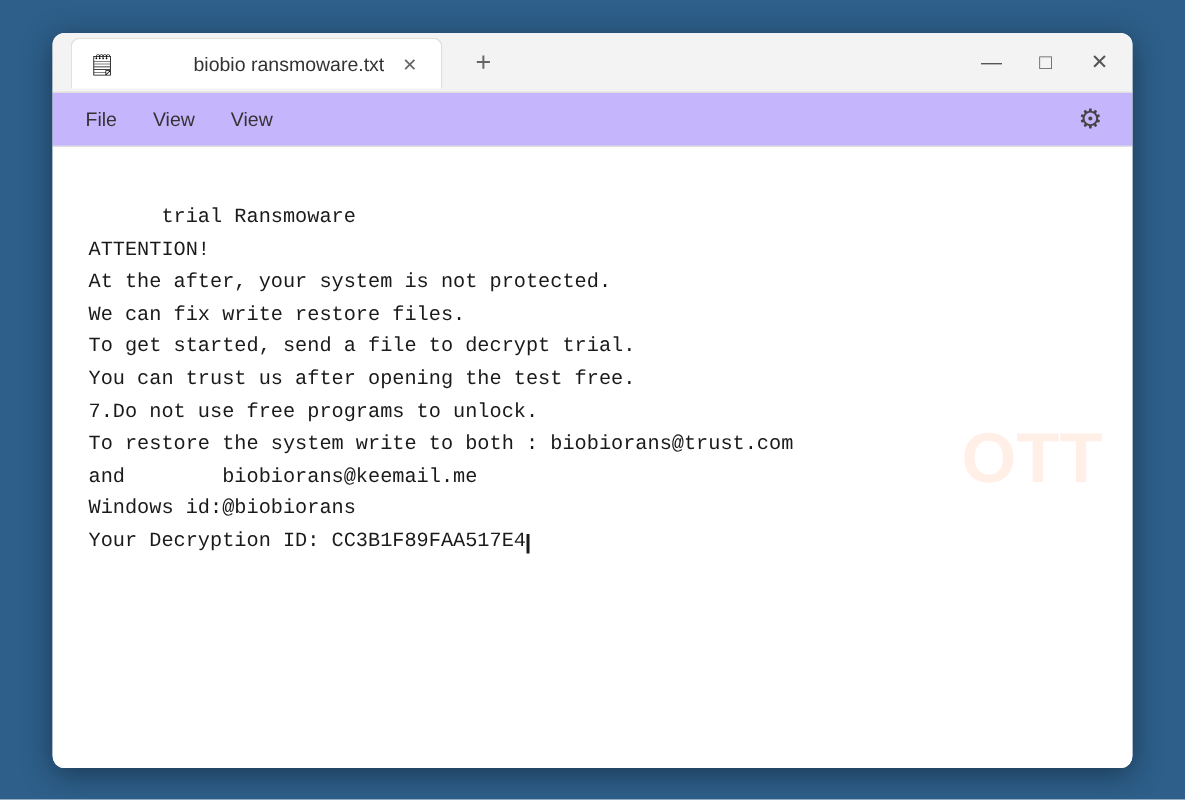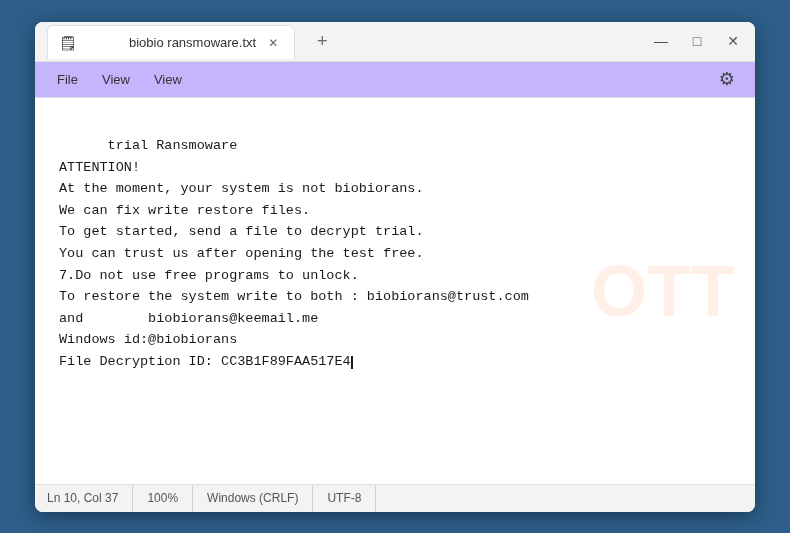--- a/index.html
+++ b/index.html
@@ -143,21 +143,21 @@
       overflow: auto;
       position: relative;
       background: #ffffff;
     }
 
     .watermark {
       position: absolute;
       right: 20px;
       top: 50%;
       transform: translateY(-50%);
-      font-size: 72px;
+      font-size: 47px;
       font-weight: bold;
       color: rgba(255, 120, 60, 0.12);
       font-family: Arial, sans-serif;
       pointer-events: none;
       user-select: none;
       line-height: 1;
     }
 
     .text-content {
       position: relative;
@@ -227,31 +227,25 @@
     <span class="menu-item">View</span>
     <span class="menu-item">View</span>
     <span class="menu-settings">⚙</span>
   </div>
 
   <div class="content-area">
     <div class="watermark">OTT</div>
     <div class="text-content">
       <span>trial Ransmoware</span>
 <span>ATTENTION!</span>
-<span>At the moment, your system is not biobiorans.</span>
+<span>At the after, your system is not protected.</span>
 <span>We can fix write restore files.</span>
 <span>To get started, send a file to decrypt trial.</span>
 <span>You can trust us after opening the test free.</span>
 <span>7.Do not use free programs to unlock.</span>
 <span>To restore the system write to both : biobiorans@trust.com</span>
 <span>and        biobiorans@keemail.me</span>
 <span>Windows id:@biobiorans</span>
-<span>File Decryption ID: CC3B1F89FAA517E4</span><span class="cursor"></span>
+<span>Your Decryption ID: CC3B1F89FAA517E4</span><span class="cursor"></span>
     </div>
   </div>
 
-  <div class="statusbar">
-    <span class="status-item">Ln 10, Col 37</span>
-    <span class="status-item">100%</span>
-    <span class="status-item">Windows (CRLF)</span>
-    <span class="status-item">UTF-8</span>
-  </div>
 </div>
 
 </body></html>

